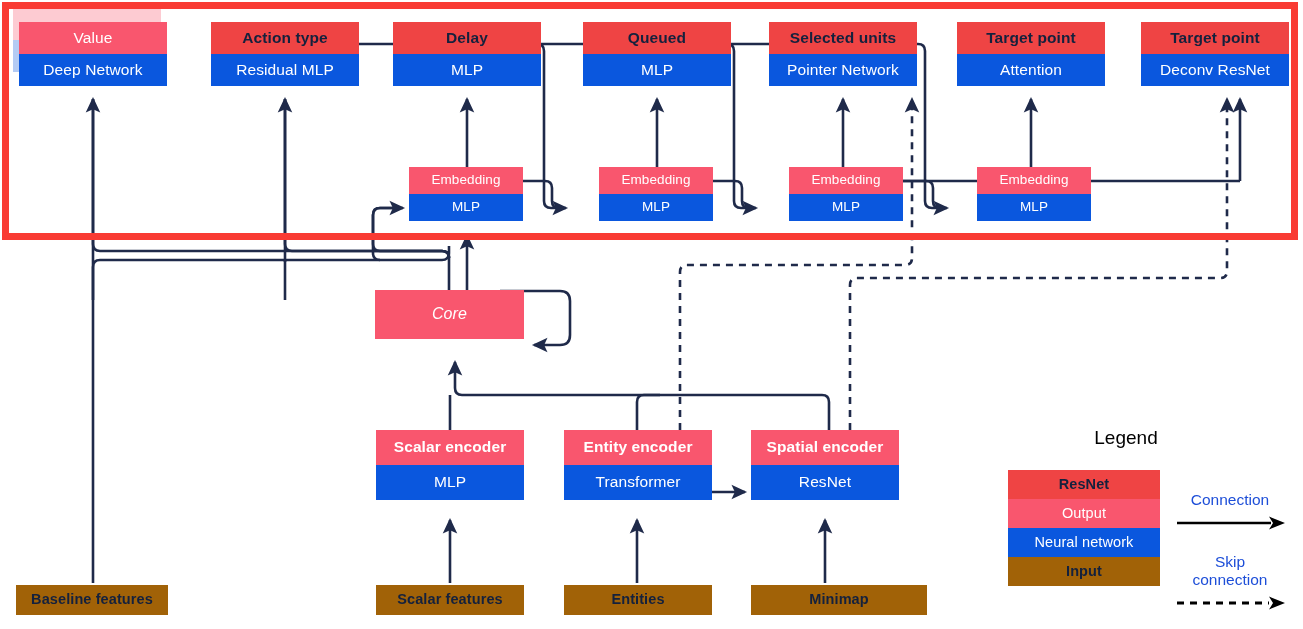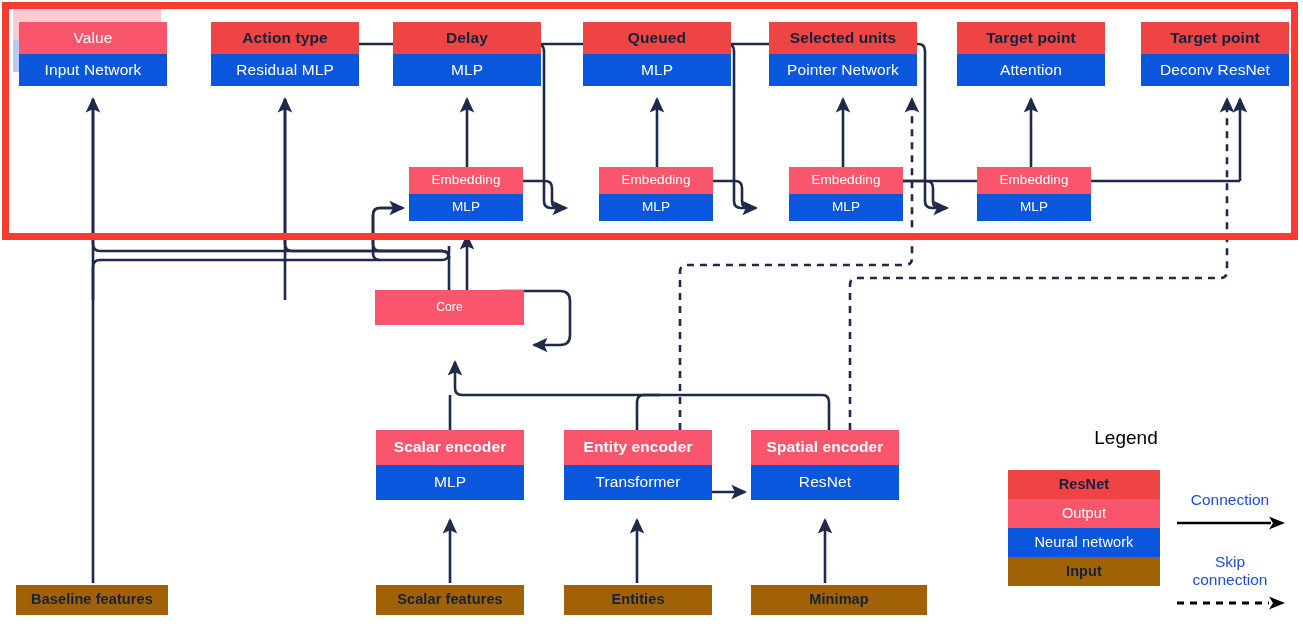--- a/index.html
+++ b/index.html
@@ -57,21 +57,21 @@
 
   
   .head .cell        { height: 32px; font-size: 15.5px; }
   .head .cell.action { font-weight: 700; }
   .head .cell.nn     { font-weight: 400; font-size: 15.5px; }
 
   
   .embed .cell { height: 27px; font-size: 13.5px; }
 
   
-  .core .cell { height: 35px; font-size: 12px; }
+  .core .cell { height: 49px; font-size: 16px; font-style: italic; }
   .core .cell.output { font-weight: 400; }
 
   
   .enc .cell { height: 35px; font-size: 15.5px; }
   .enc .cell.output { font-weight: 700; }
 
   
   .inp .cell { height: 30px; font-size: 14.5px; }
 
   
@@ -184,21 +184,21 @@
 
   <div id="node-layer">
 
     <div class="ghost" style="left:13px; top:8px; width:148px; height:64px;">
       <div class="g-top" style="height:32px;"></div>
       <div class="g-bot" style="height:32px;"></div>
     </div>
 
     <div class="node head" style="left:19px; top:22px; width:148px;">
       <div class="cell output">Value</div>
-      <div class="cell nn">Input Network</div>
+      <div class="cell nn">Deep Network</div>
     </div>
 
     <div class="node head" style="left:211px; top:22px; width:148px;">
       <div class="cell action">Action type</div>
       <div class="cell nn">Residual MLP</div>
     </div>
 
     <div class="node head" style="left:393px; top:22px; width:148px;">
       <div class="cell action">Delay</div>
       <div class="cell nn">MLP</div>

